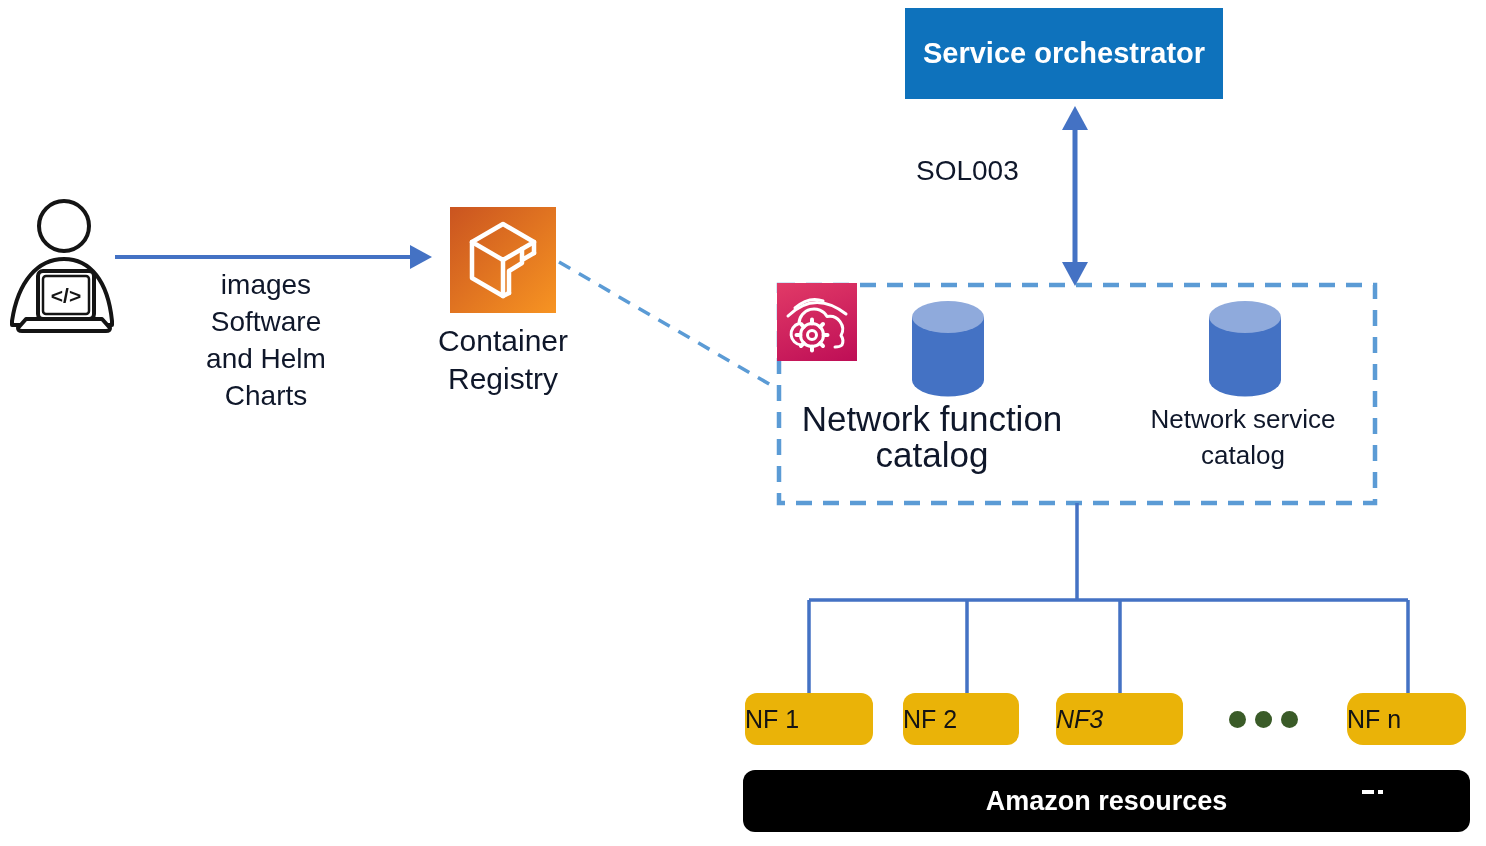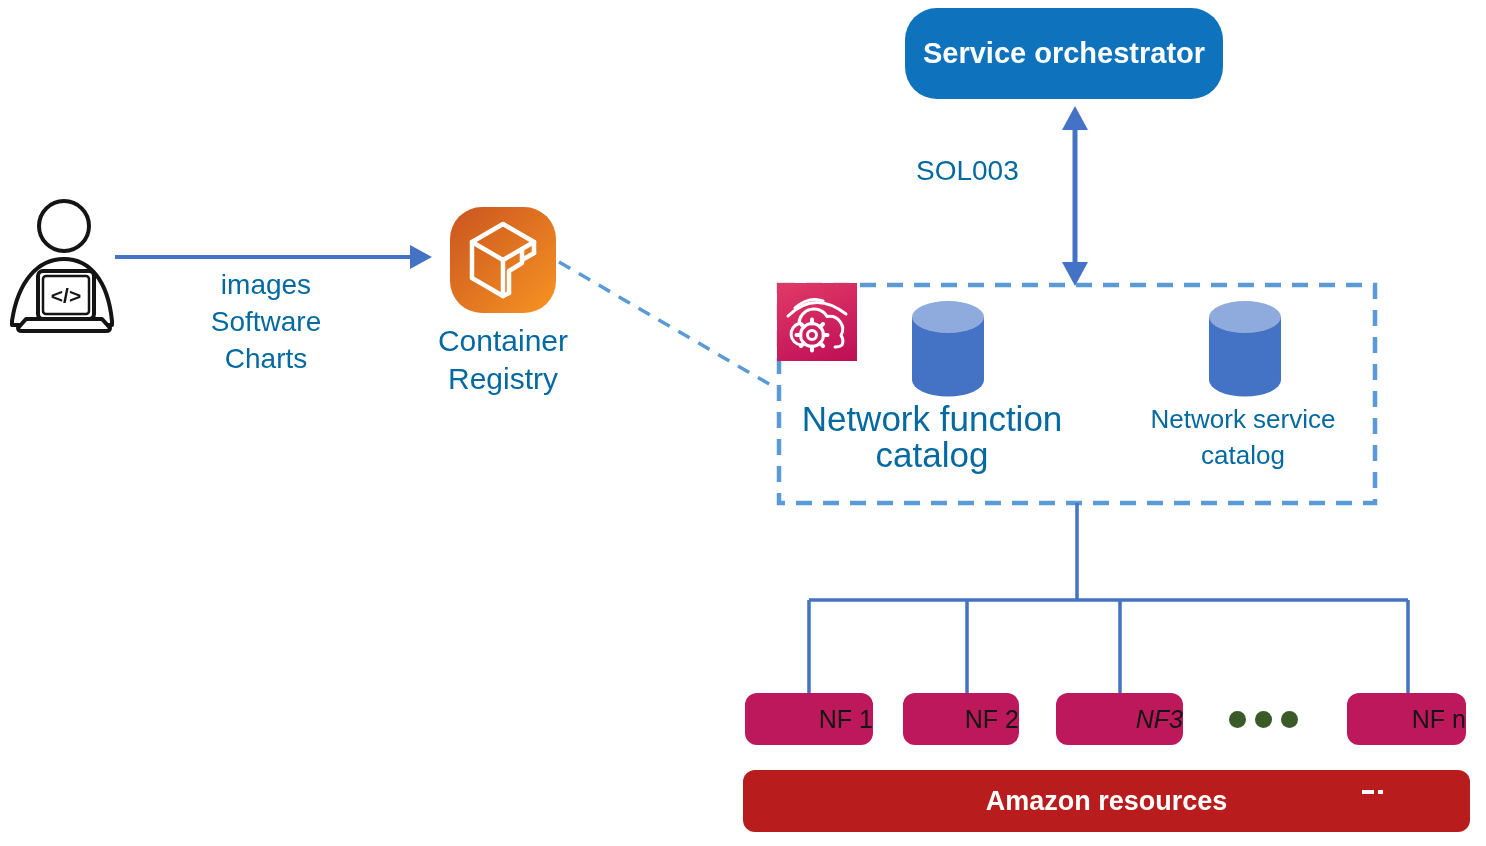--- a/index.html
+++ b/index.html
@@ -1,24 +1,24 @@
 <!DOCTYPE html>
 <html><head>
 <meta charset="utf-8">
 <style>
   * { margin:0; padding:0; box-sizing:border-box; }
   html,body { background:#ffffff; }
   body { font-family:"Liberation Sans", sans-serif; color:#141414; }
   .canvas { position:relative; width:1486px; height:846px; background:#ffffff; overflow:hidden; }
   .abs { position:absolute; }
   svg.layer { position:absolute; left:0; top:0; width:1486px; height:846px; z-index:1; }
-  .z2 { z-index:2;border-radius:32px; }
+  .z2 { z-index:2; }
   .z3 { z-index:3; }
 
-  .txt { position:absolute; text-align:center; color:#0369a1; }
+  .txt { position:absolute; text-align:center; color:#0f172a; }
   .flow-label { left:146px; top:266px; width:240px; font-size:28px; line-height:37px; }
   .registry-label { left:420px; top:322px; width:166px; font-size:30px; line-height:38px; }
   .sol-label { left:916px; top:152px; width:170px; font-size:28px; line-height:38px; text-align:left; }
   .cat-label-1 { left:792px; top:401px; width:280px; font-size:35px; line-height:36px; }
   .cat-label-2 { left:1103px; top:401px; width:280px; font-size:26px; line-height:36px; }
 
   .orchestrator {
     left:905px; top:8px; width:318px; height:91px;
     background:#0E72BC; color:#ffffff;
     display:flex; align-items:center; justify-content:center;
@@ -35,35 +35,35 @@
     background:linear-gradient(160deg,#E13A67 0%,#BE0E56 100%);
     display:flex; align-items:center; justify-content:center;
   }
   .dev-icon { left:8px; top:196px; width:106px; height:138px; }
   .cyl { width:74px; height:97px; }
   .cyl-1 { left:911px; top:300px; }
   .cyl-2 { left:1208px; top:300px; }
 
   .nf-box {
     position:absolute; top:693px; height:52px;
-    background:#be185d; border-radius:12px;
-    display:flex; align-items:center; justify-content:flex-end;
-    font-size:25px; color:#141414; z-index:2;padding-left:28px;
+    background:#eab308; border-radius:12px;
+    display:flex; align-items:center; justify-content:flex-start;
+    font-size:25px; color:#141414; z-index:2;
   }
   .nf-1 { left:745px; width:128px; }
   .nf-2 { left:903px; width:116px; }
   .nf-3 { left:1056px; width:127px;font-style:italic; }
-  .nf-n { left:1347px; width:119px; }
+  .nf-n { left:1347px; width:119px;border-radius:16px; }
 
   .dots { left:1229px; top:711px; display:flex; gap:9px; }
   .dots span { width:17px; height:17px; border-radius:50%; background:#3A5B28; display:block; }
 
   .resources-bar {
     left:743px; top:770px; width:727px; height:62px;
-    background:#b91c1c; border-radius:12px; color:#ffffff;
+    background:#000000; border-radius:12px; color:#ffffff;
     display:flex; align-items:center; justify-content:center;
     font-size:27px; font-weight:600;
   }
   .stray { left:1362px; top:790px; display:flex; align-items:center; gap:4px; }
   .stray i { display:block; background:#ffffff; height:4px; }
   .stray .d1 { width:12px; }
   .stray .d2 { width:5px; }
 </style>
 </head>
 <body>
@@ -95,20 +95,21 @@
         <rect x="35" y="79" width="46" height="38" rx="3" stroke-width="2.5"></rect>
         <path d="M18,122 L94,122 L102,131 Q102,134 98,134 L14,134 Q10,134 10,131 Z"></path>
       </g>
       <text x="58" y="106" text-anchor="middle" font-size="21" font-weight="700" fill="#141414">&lt;/&gt;</text>
     </svg>
   </div>
 
   <div class="txt flow-label z2">
     <div>images</div>
     <div>Software</div>
+    <div>and Helm</div>
     <div>Charts</div>
   </div>
 
   <div class="abs ecr-icon z2">
     <svg viewBox="0 0 106 106" width="106" height="106" fill="none" stroke="#ffffff" stroke-width="4.5" stroke-linejoin="round" stroke-linecap="round">
       <path d="M22,35 L53,17 L84,35 L53,53 Z"></path>
       <path d="M22,35 L22,71 L53,89 L53,53"></path>
       <path d="M84,35 L84,46"></path>
       <path d="M53,89 L59,86"></path>
       <path d="M59,86 L59,64 L72,56 L72,42 M84,46 L72,53"></path>

